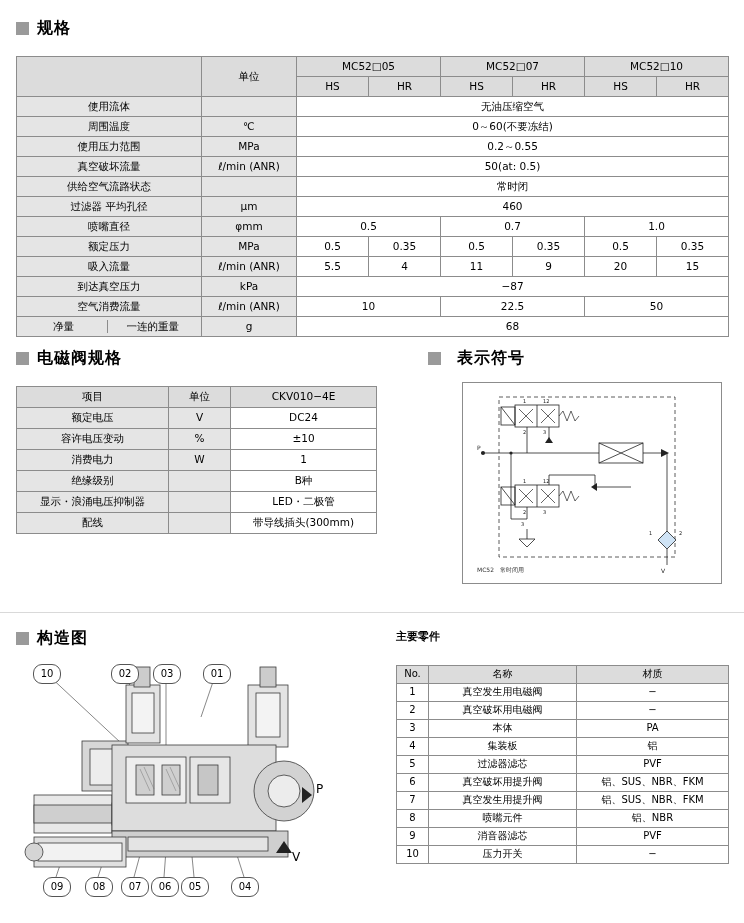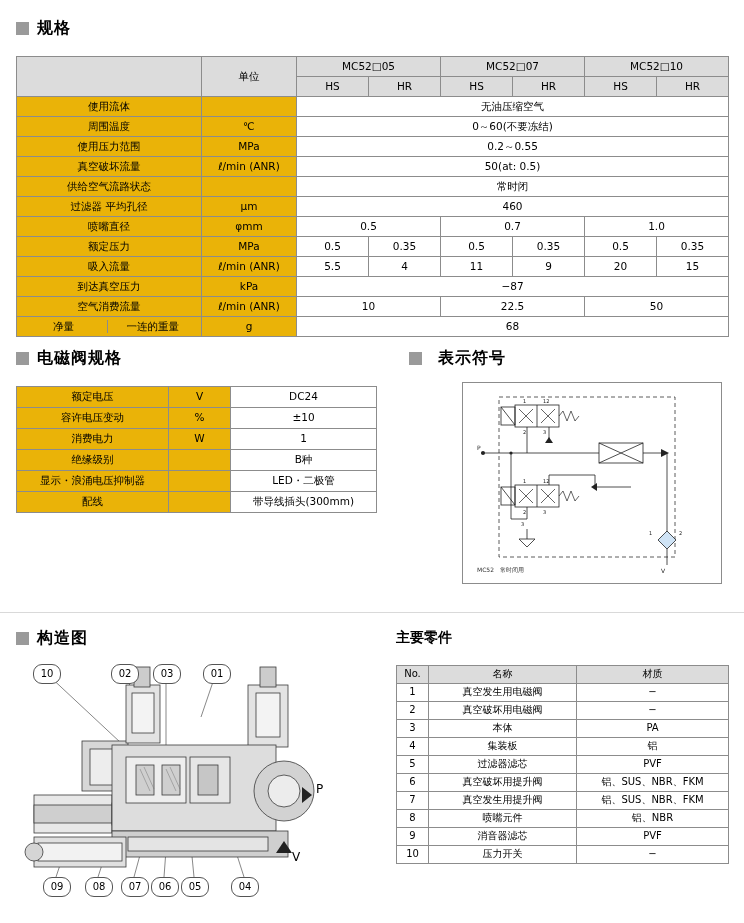--- a/index.html
+++ b/index.html
@@ -52,21 +52,21 @@
     font-size: 10.5px;
     line-height: 1.25;
     color: #000;
     background: #ffffff;
   }
   .hd {
     background: #dcdcdc;
     margin-left: 43px;
   }
   .lbl {
-    background: #eab308;
+    background: #e5e5e5;
   }
   
   #spec-table {
     position: absolute;
     left: 16px;
     top: 56px;
     width: 712px;
   }
   #spec-table td {
     height: 17px;
@@ -89,21 +89,21 @@
     width: 332px;
   }
   #parts-table td {
     height: 15px;
     font-size: 10px;
   }
   .parts-title {
     position: absolute;
     left: 396px;
     top: 629px;
-    font-size: 14px;
+    font-size: 11px;
     font-weight: bold;
   }
   
   #symbol-box {
     position: absolute;
     left: 462px;
     top: 382px;
     width: 258px;
     height: 200px;
     border: 1px solid #8c8c8c;
@@ -271,20 +271,25 @@
   </div>
 
   <table id="valve-table">
     <colgroup>
       <col style="width:152px">
       <col style="width:62px">
       <col style="width:146px">
     </colgroup>
     <tbody id="valve-body">
         <tr>
+          <td class="hd">项目</td>
+          <td class="hd">单位</td>
+          <td class="hd">CKV010−4E</td>
+        </tr>
+        <tr>
           <td class="lbl">额定电压</td>
           <td class="lbl">V</td>
           <td>DC24</td>
         </tr>
         <tr>
           <td class="lbl">容许电压变动</td>
           <td class="lbl">%</td>
           <td>±10</td>
         </tr>
         <tr>
@@ -303,21 +308,21 @@
           <td>LED・二极管</td>
         </tr>
         <tr>
           <td class="lbl">配线</td>
           <td class="lbl"></td>
           <td>带导线插头(300mm)</td>
         </tr>
       </tbody>
   </table>
 
-  <div class="sec-head" style="position:absolute;left:409px;top:348px;gap:16px;">
+  <div class="sec-head" style="position:absolute;left:428px;top:348px;gap:16px;">
     <span class="mark"></span>
     <span class="title">表示符号</span>
   </div>
 
   <div id="symbol-box">
     <div id="symbol-inner">
       <svg width="242" height="188" viewBox="0 0 242 188">
         <g stroke="#222" stroke-width="0.8" fill="none">
 
           <rect x="28" y="8" width="176" height="160" stroke="#333" stroke-dasharray="4 3"></rect>

